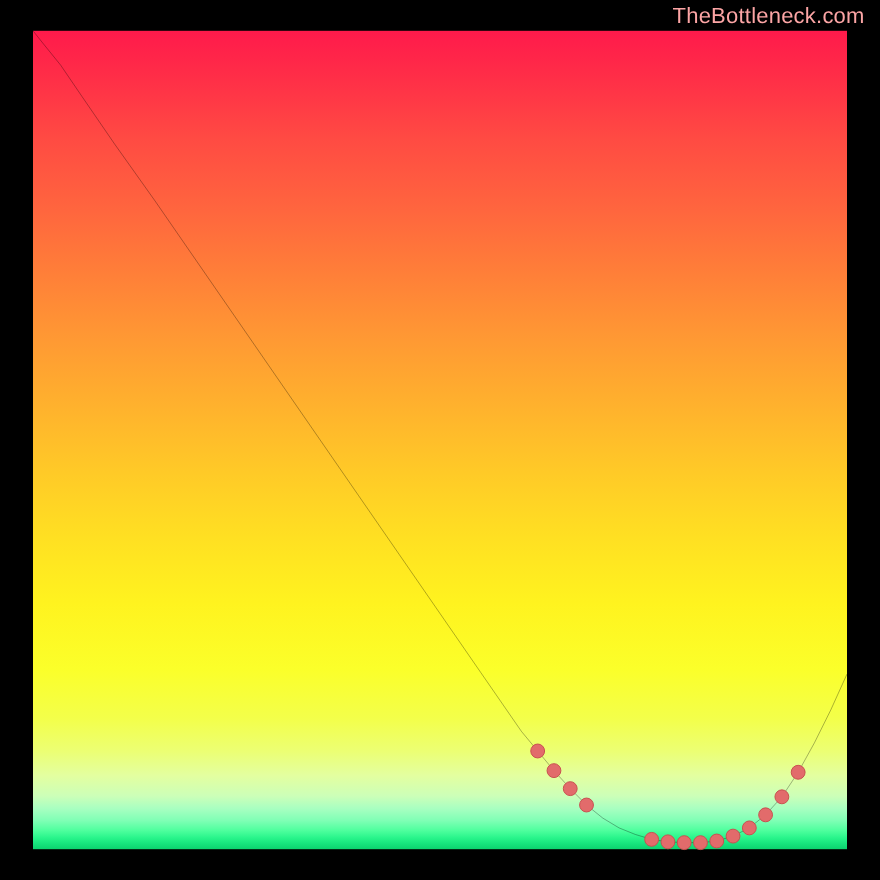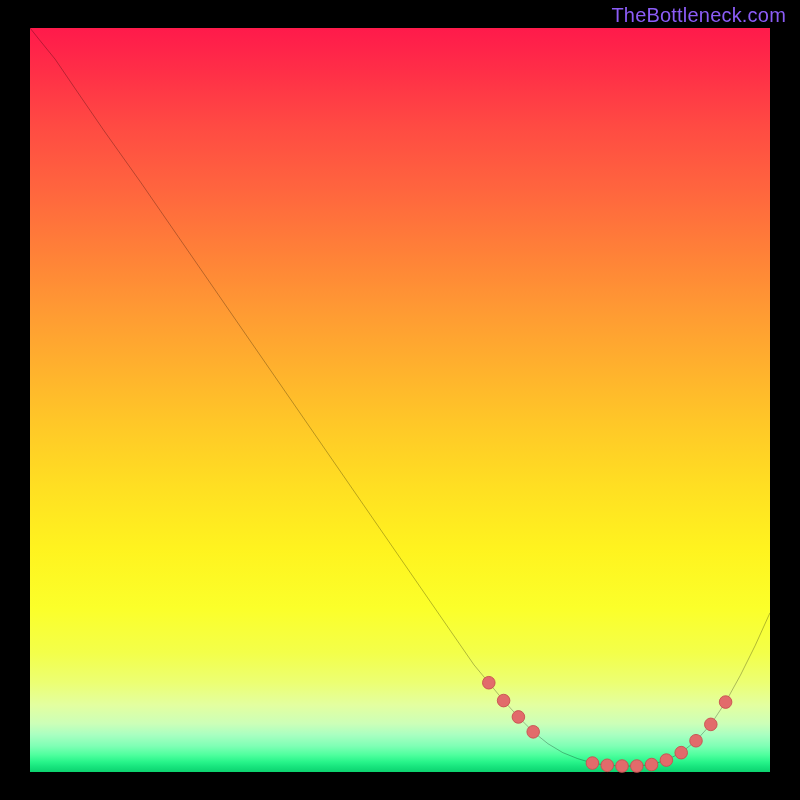--- a/index.html
+++ b/index.html
@@ -14,21 +14,21 @@
   .frame {
     position: relative;
     width: 800px;
     height: 800px;
     background: #000;
   }
   .watermark {
     position: absolute;
     top: 4px;
     right: 14px;
-    color: #8b5cf6;
+    color: #fca5a5;
     font-size: 20px;
     font-weight: 500;
     letter-spacing: 0.2px;
     z-index: 20;
   }
   .plot-wrap {
     position: absolute;
     left: 30px;
     top: 28px;
     width: 740px;

